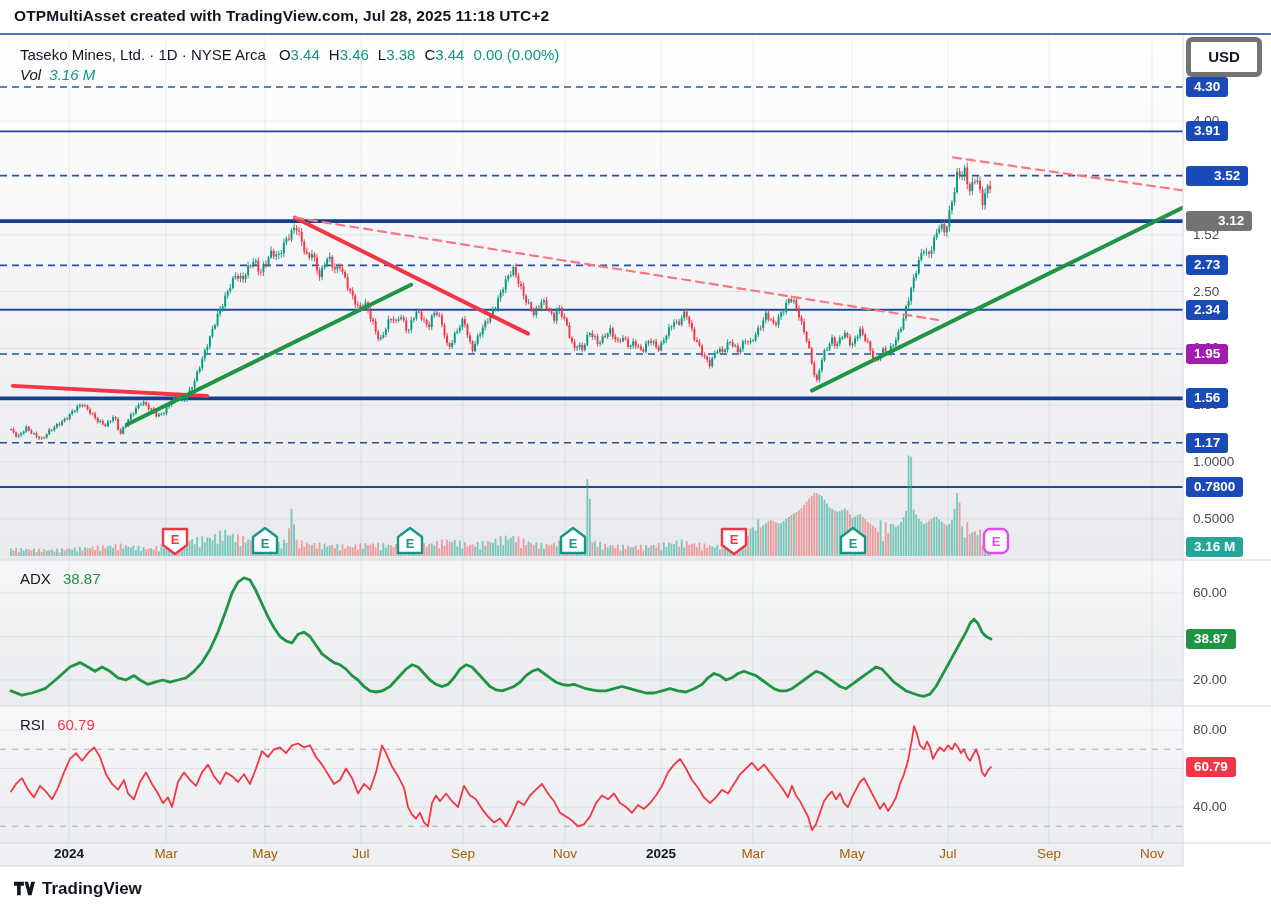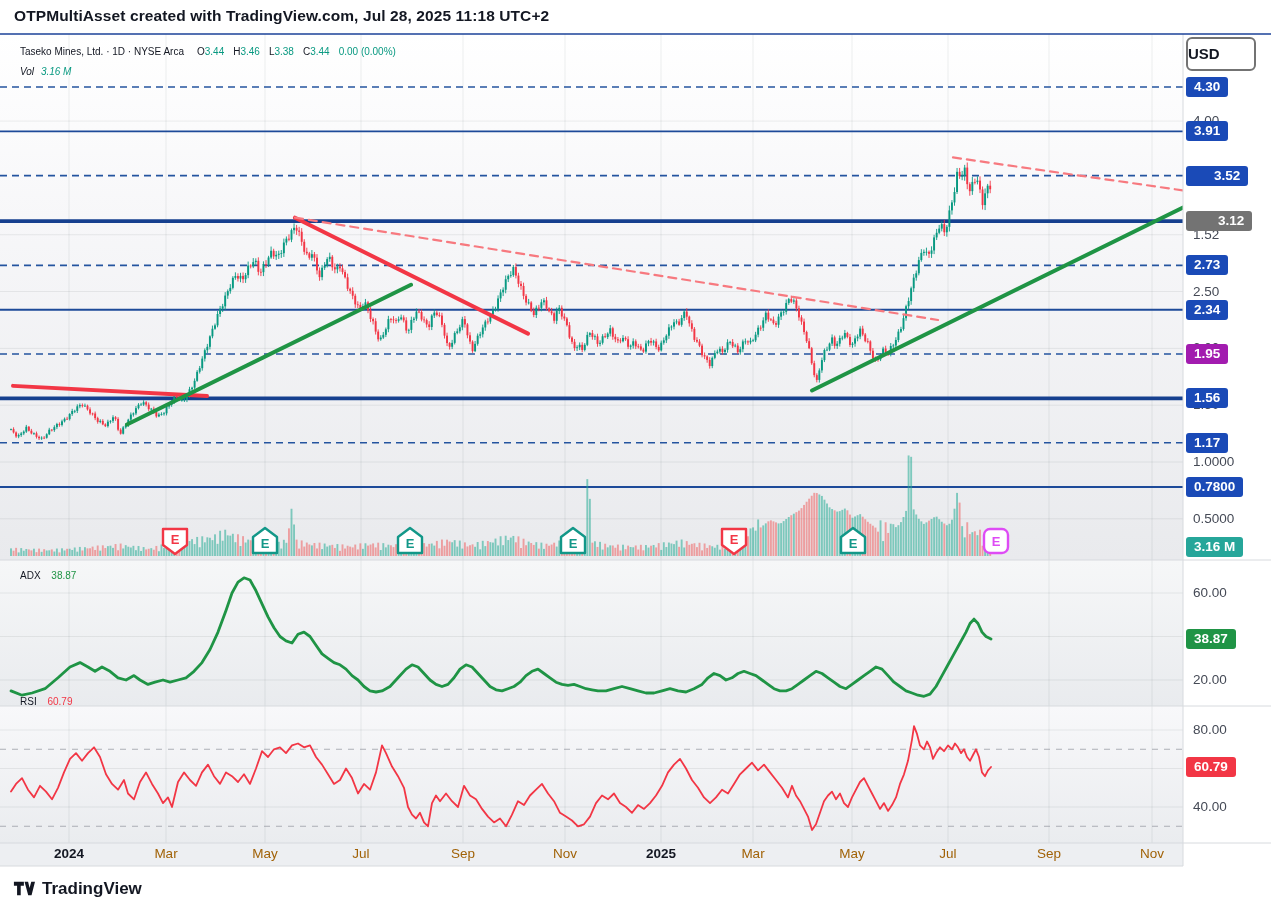--- a/index.html
+++ b/index.html
@@ -6,35 +6,35 @@
   body{width:1271px;height:913px;position:relative;overflow:hidden;
        font-family:"Liberation Sans",sans-serif;color:#131722;}
   .abs{position:absolute;}
   #header{left:14px;top:7px;font-size:15.5px;font-weight:600;letter-spacing:.1px;}
   .paneBg{left:0;width:1183px;}
   #priceBg{top:34px;height:526px;background:linear-gradient(180deg,#ffffff 0%,#f7f7f9 35%,#e9eaed 100%);}
   #adxBg{top:560px;height:146px;background:linear-gradient(180deg,#f6f7f8 0%,#e9ebee 100%);}
   #rsiBg{top:706px;height:137px;background:linear-gradient(180deg,#f8f8fa 0%,#eaecef 100%);}
   #axisBg{top:843px;height:23px;background:#edeff2;}
   svg#chart{left:0;top:0;}
-  .legendRow{left:20px;font-size:10px;white-space:nowrap;}
+  .legendRow{left:20px;font-size:15px;white-space:nowrap;}
   #legend1{top:46px;}
   #legend2{top:66px;font-style:italic;}
   .lgK{color:#131722;margin-left:9px;}
   .lgV{color:#089981;}
   .lgTitle{color:#131722;margin-right:4px;}
   #adxLegend{top:570px;}
-  #rsiLegend{top:696px;}
+  #rsiLegend{top:716px;}
   .indK{margin-right:8px;}
   #scaleCol{left:1183px;top:34px;width:88px;height:832px;}
   .scLabel{position:absolute;left:10px;height:18px;line-height:18px;font-size:13.5px;color:#454a56;}
   .badge{position:absolute;left:3px;height:20px;line-height:20px;padding:0 8px;border-radius:3px;
          color:#fff;font-size:13.5px;font-weight:600;z-index:2;}
-  #usdBtn{left:1186px;top:37px;width:66px;height:30px;border:2px solid #737373;border-radius:6px;
-          background:#fff;font-size:15px;font-weight:600;line-height:30px;z-index:3;}
+  #usdBtn{left:1186px;top:37px;width:66px;height:30px;border:5px solid #737373;border-radius:6px;
+          background:#fff;font-size:15px;font-weight:600;text-align:center;line-height:30px;z-index:3;}
   .tick{position:absolute;top:846px;width:56px;margin-left:-28px;text-align:center;
         font-size:13.5px;color:#a16207;}
   .tick.major{font-weight:700;color:#131722;}
   #footer{left:12px;top:877px;display:flex;align-items:center;gap:7px;}
   #footerText{font-size:17px;font-weight:600;color:#131722;}
 </style>
 </head>
 <body>
 
 <div class="abs paneBg" id="priceBg"></div>

